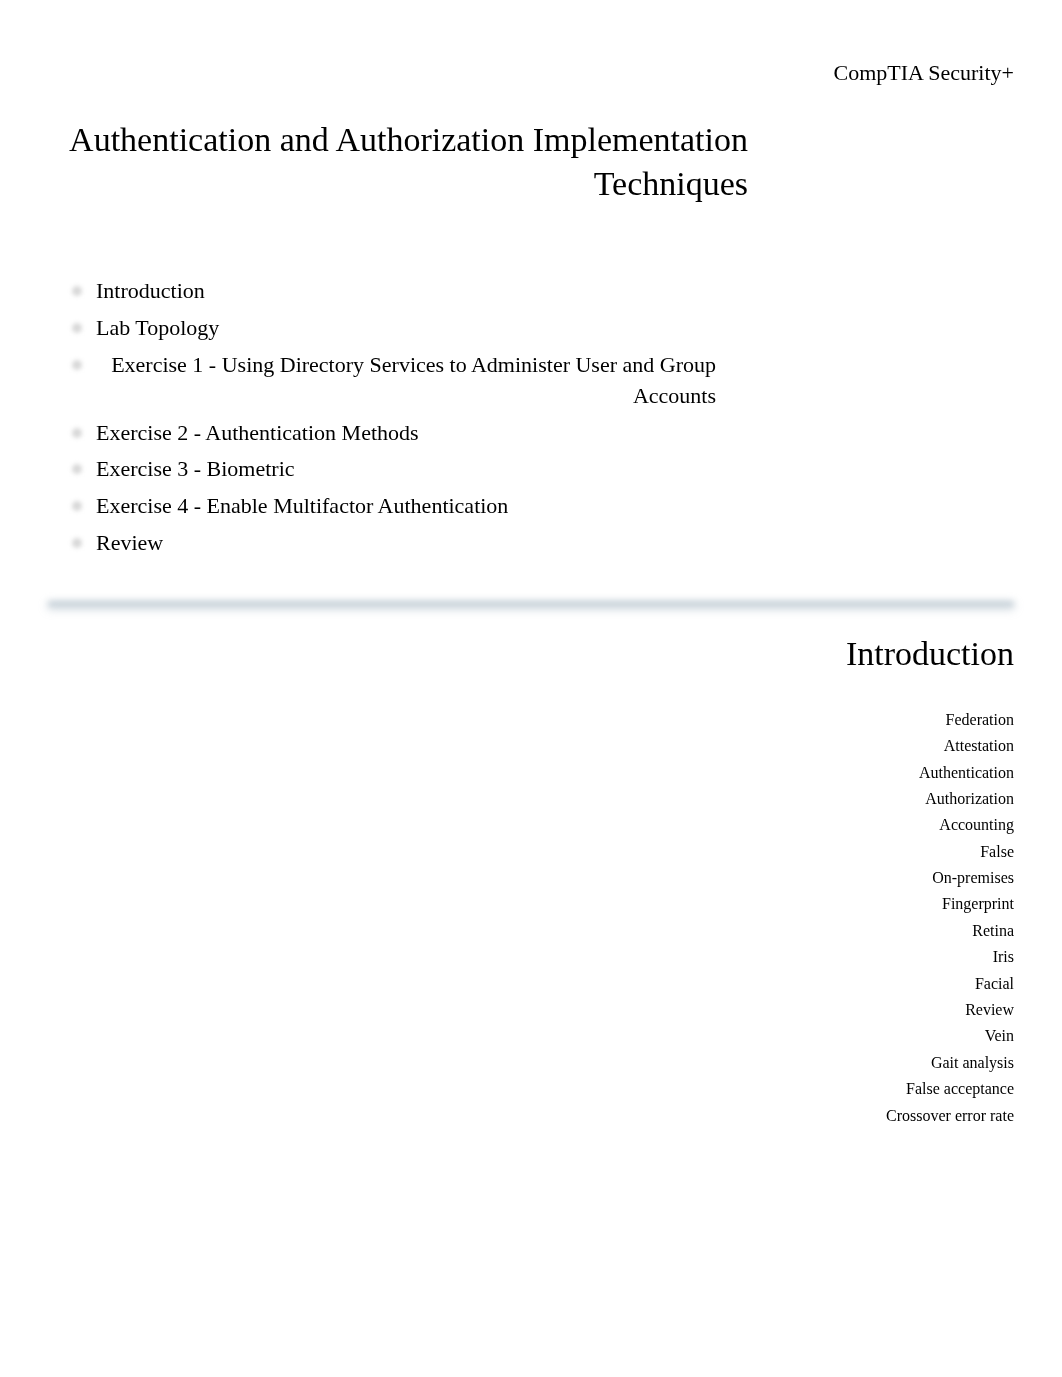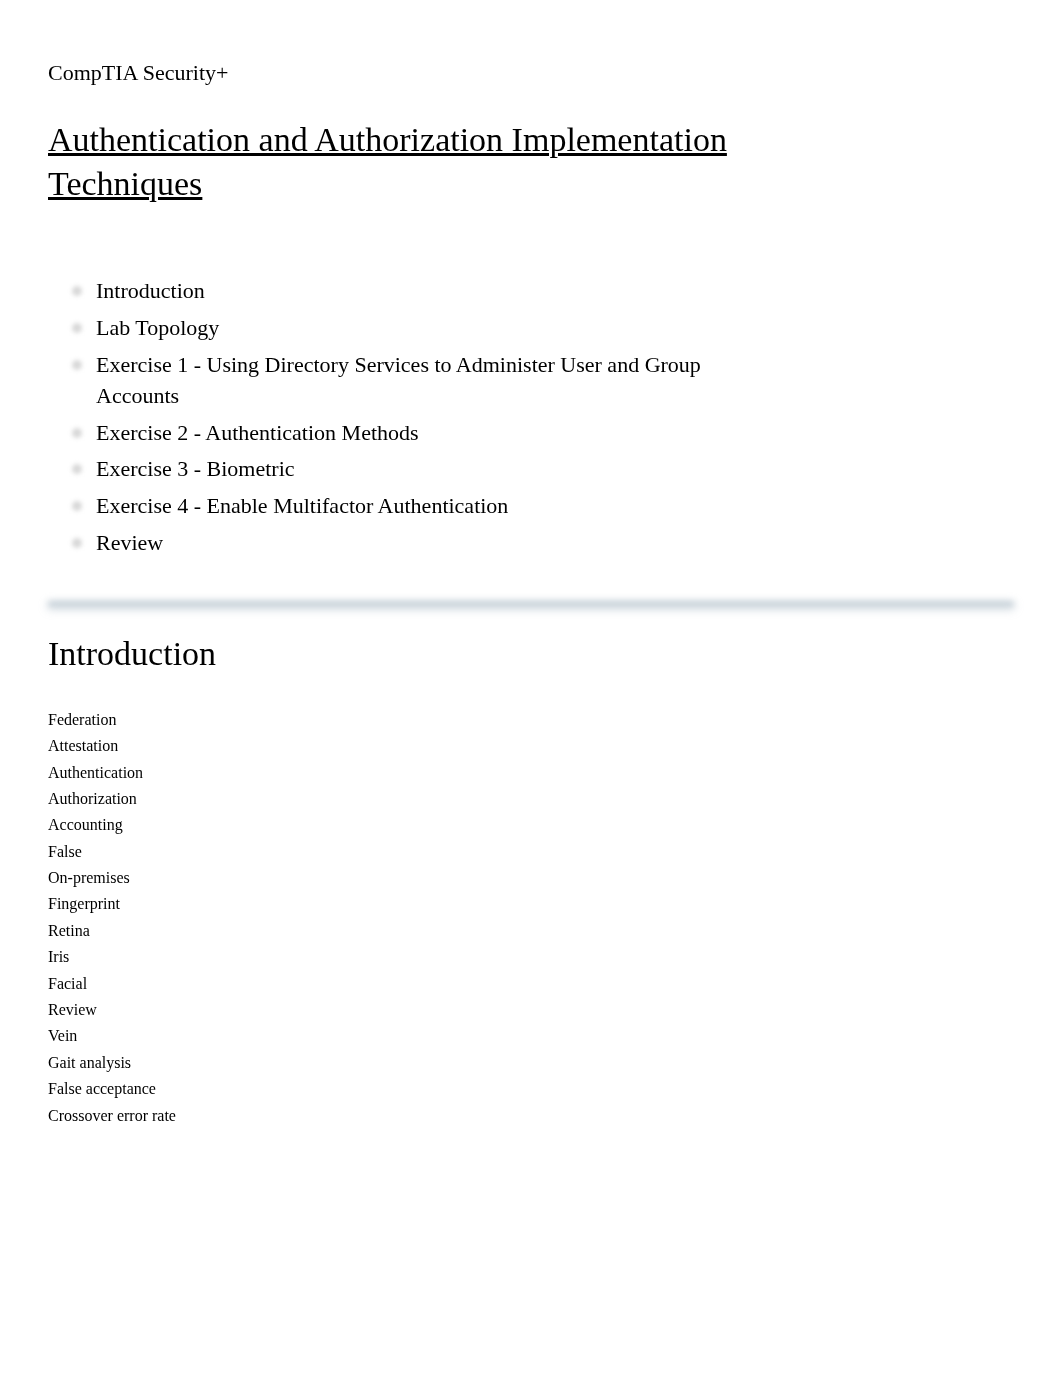--- a/index.html
+++ b/index.html
@@ -1,18 +1,19 @@
 <!DOCTYPE html>
 <html><head>
   <meta charset="utf-8">
   <style>
     * {
       margin: 0;
       padding: 0;
       box-sizing: border-box;
+      text-align: right;
     }
     
     body {
       font-family: Georgia, 'Times New Roman', Times, serif;
       background: #ffffff;
       width: 1062px;
       min-height: 1377px;
       padding: 60px 48px 48px 48px;
       color: #000000;
     }
@@ -21,21 +22,20 @@
       font-size: 22px;
       margin-bottom: 32px;
     }
     
     .main-title {
       font-size: 34px;
       font-weight: normal;
       line-height: 1.3;
       margin-bottom: 70px;
       max-width: 700px;
-      text-decoration: underline;
     }
     
     .toc-list {
       list-style: none;
       padding-left: 24px;
     }
     
     .toc-item {
       display: flex;
       align-items: flex-start;

